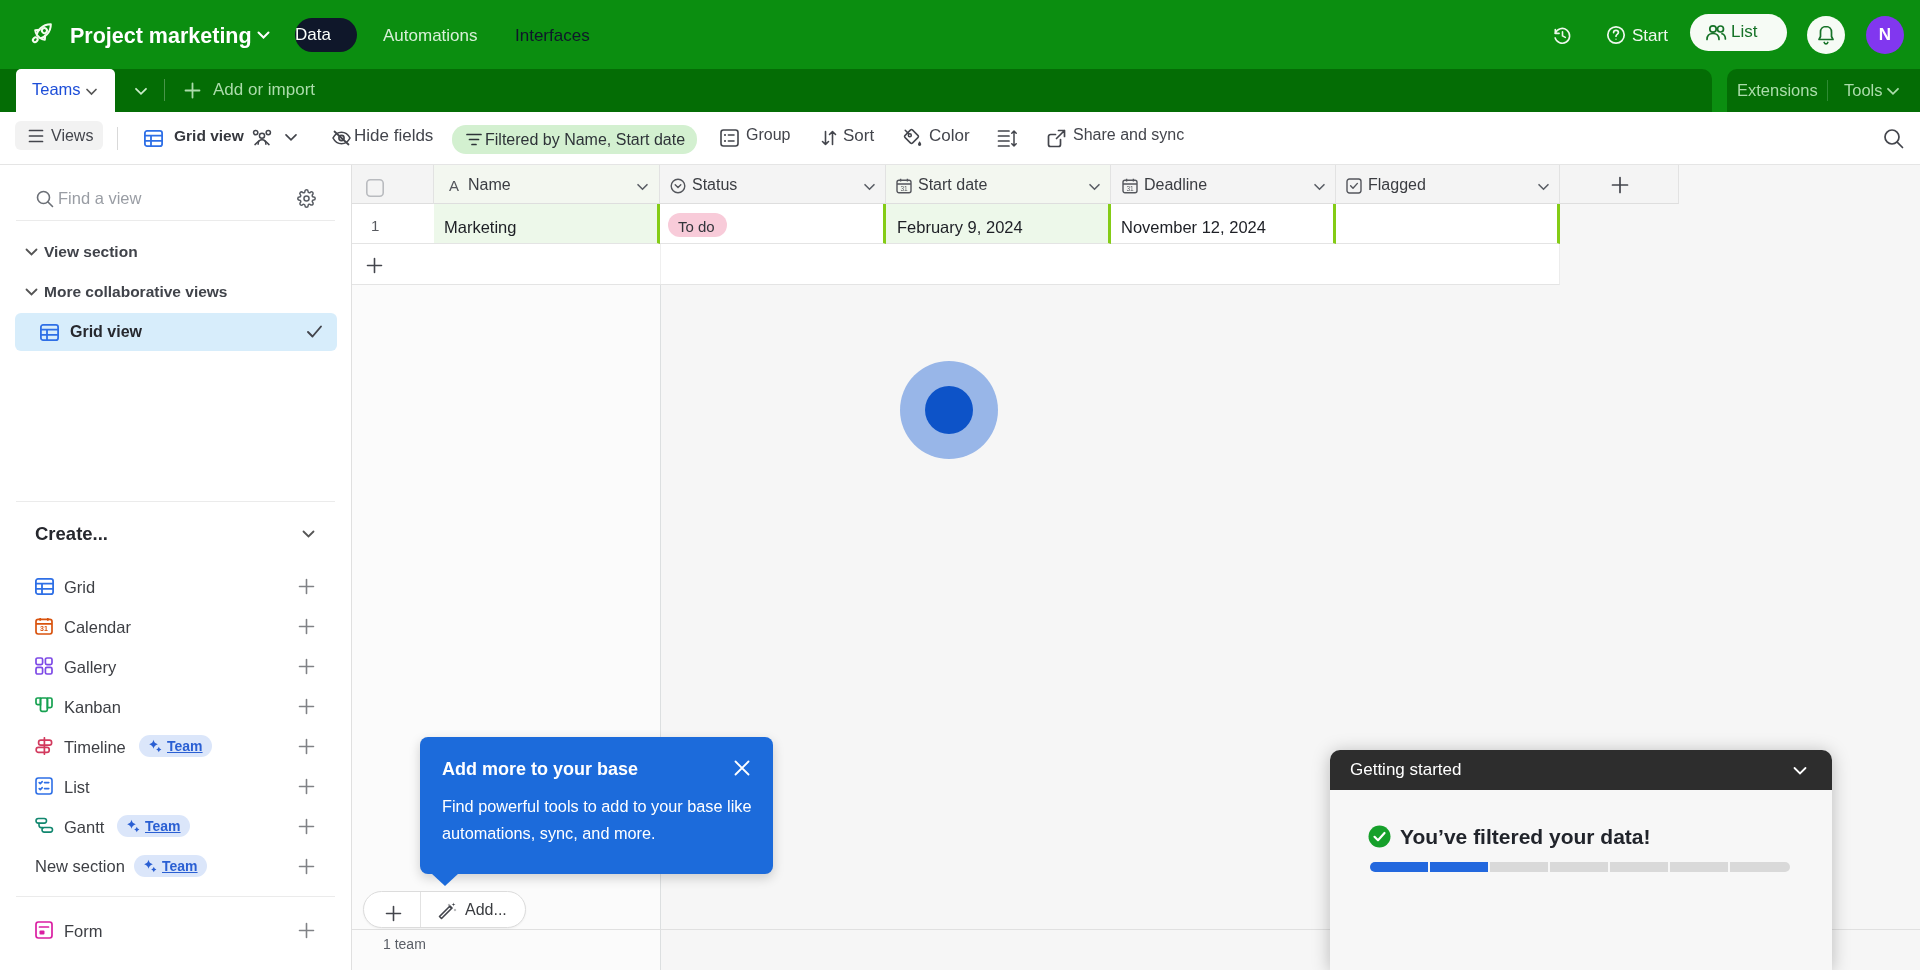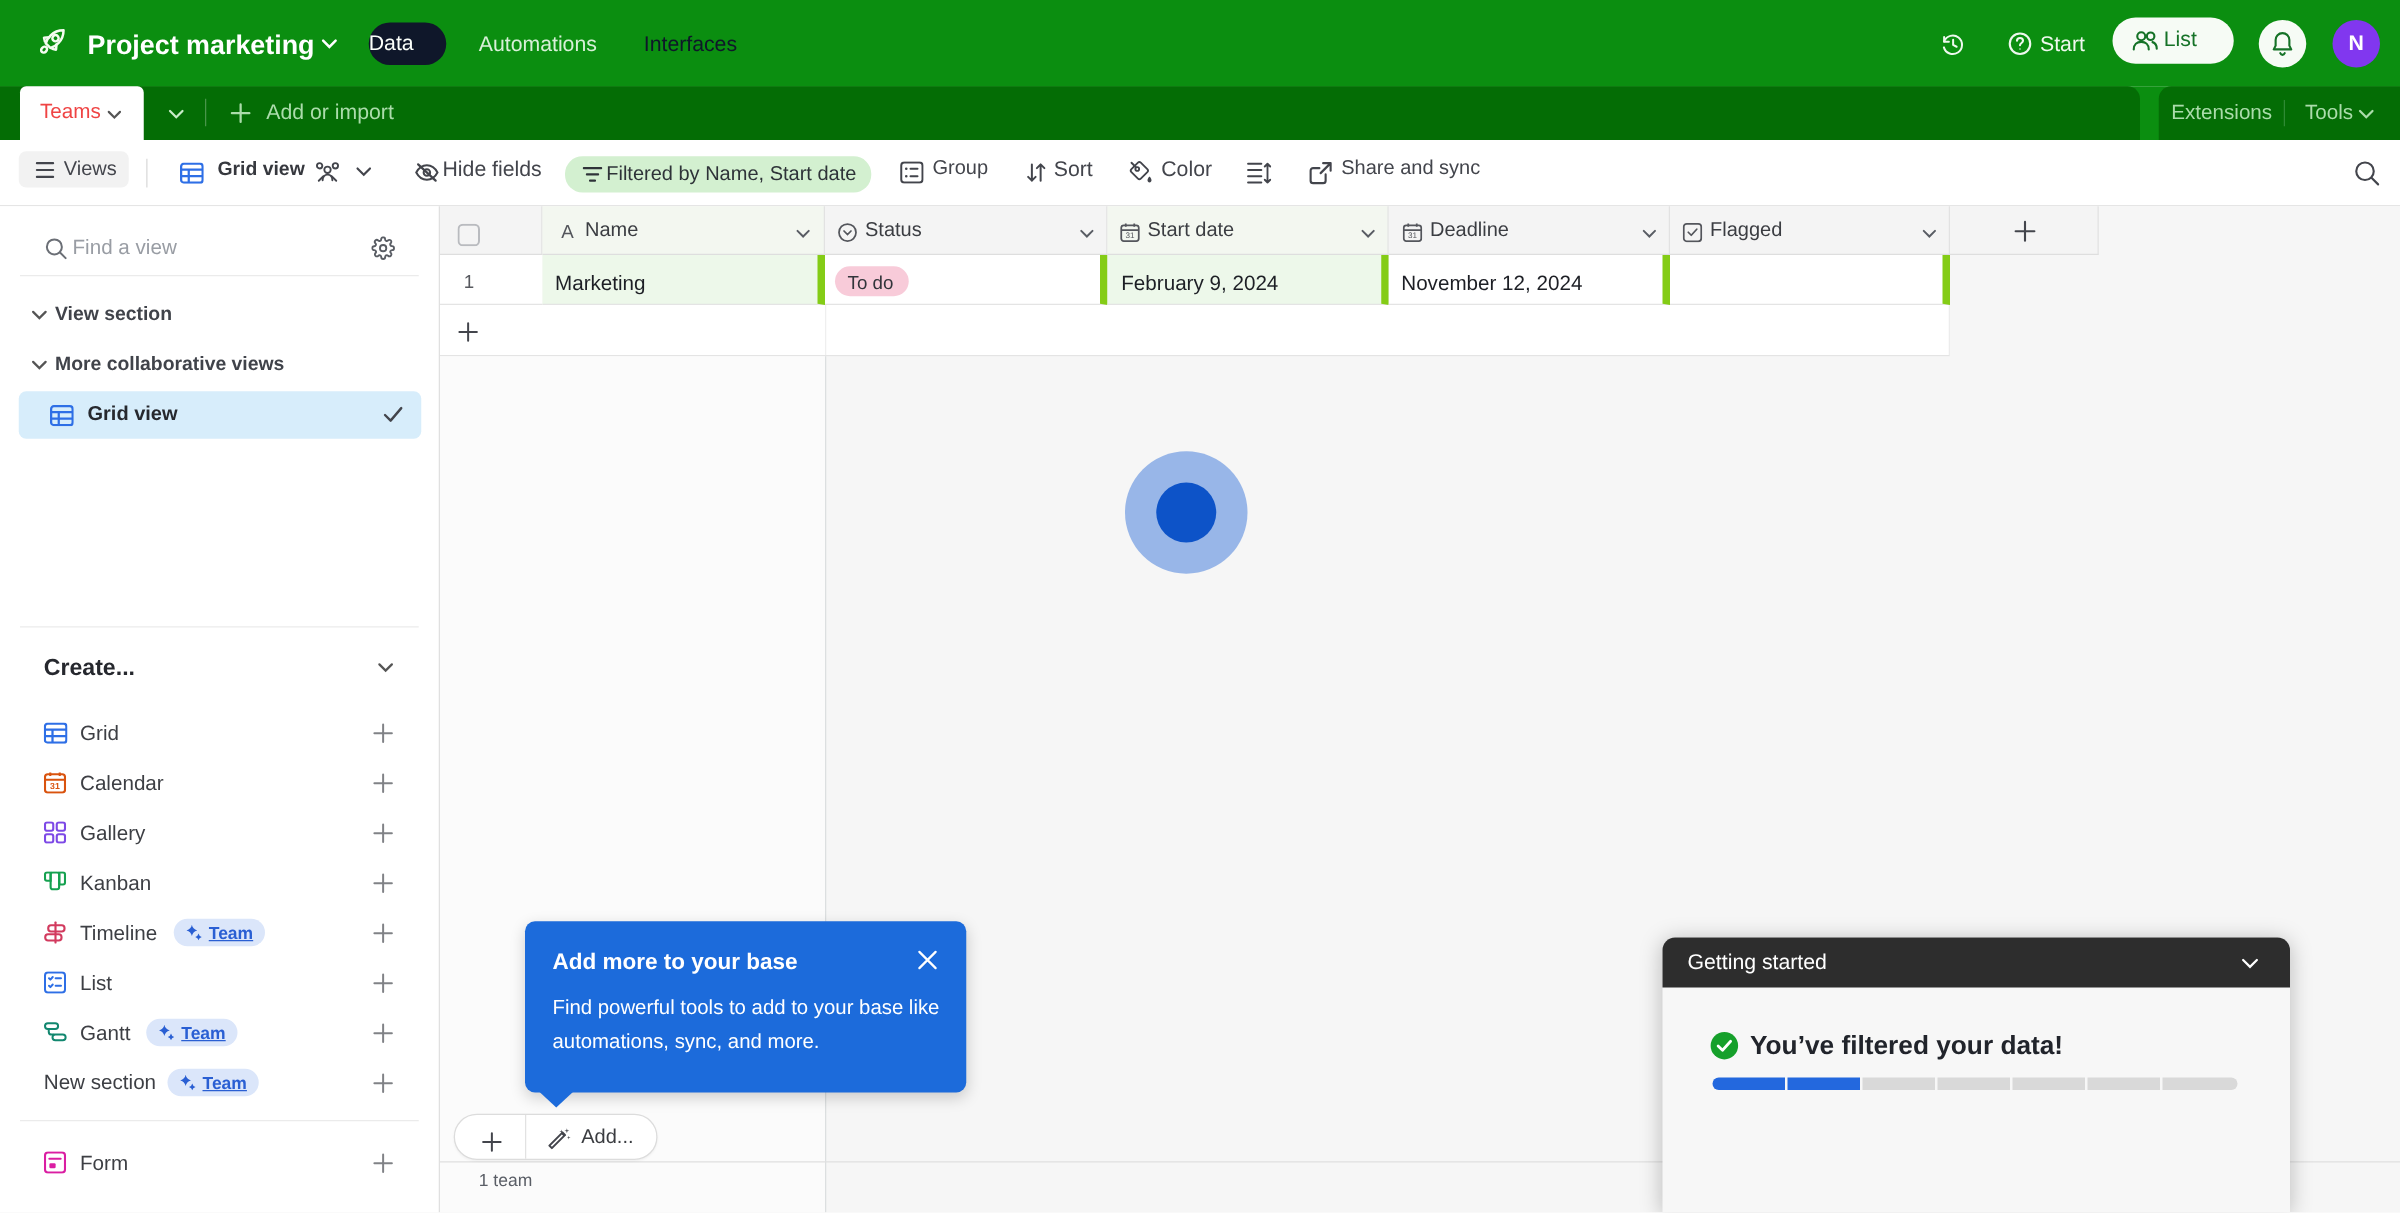--- a/index.html
+++ b/index.html
@@ -12,21 +12,21 @@
 
 #topbar { position:absolute; left:0; top:0; width:1920px; height:69px; background:#0b8e10; }
 #tabbar { position:absolute; left:0; top:69px; width:1920px; height:43px; background:#0b8e10; }
 #tabs-left { position:absolute; left:0; top:0; width:1712px; height:43px; background:#046d05; border-top-right-radius:10px; }
 #tabs-right { position:absolute; left:1727px; top:0; width:193px; height:43px; background:#046d05; border-top-left-radius:10px; }
 #datapill { position:absolute; left:295px; top:18px; width:62px; height:34px; border-radius:17px; background:#0f172a; color:#fbfffb; font-size:17px; text-align:left; line-height:34px; }
 #sharebtn { position:absolute; left:1690px; top:14px; width:97px; height:37px; border-radius:19px; background:#f6fbf5; }
 #bellbtn { position:absolute; left:1807px; top:16px; width:38px; height:38px; border-radius:50%; background:#f6fbf5; }
 #avatar { position:absolute; left:1866px; top:16px; width:38px; height:38px; border-radius:50%; background:#8137ef; color:#fff; font-size:17px; font-weight:bold; text-align:center; line-height:38px; }
 #teamstab { position:absolute; left:16px; top:0; width:99px; height:43px; background:#fff; border-radius:5px 5px 0 0; }
-#teamstab span { position:absolute; left:16px; top:11px; font-size:16.5px; color:#ef4444; }
+#teamstab span { position:absolute; left:16px; top:11px; font-size:16.5px; color:#1d4ed8; }
 .paletxt { color:#abdcab; }
 
 
 #toolbar { position:absolute; left:0; top:112px; width:1920px; height:53px; background:#fff; border-bottom:1px solid #e5e5e5; }
 .tbt { position:absolute; top:14px; font-size:17px; color:#43454c; white-space:nowrap; }
 #viewsbtn { position:absolute; left:15px; top:9px; width:88px; height:29px; background:#f2f2f2; border-radius:6px; }
 #filterpill { position:absolute; left:452px; top:13px; width:245px; height:29px; background:#d3f0d0; border-radius:14px; }
 #filterpill span { position:absolute; left:33px; top:6px; font-size:16px; color:#2e3338; white-space:nowrap; }
 .tbdiv { position:absolute; top:15px; width:1px; height:23px; background:#d9d9d9; }
 
@@ -37,21 +37,21 @@
 .sbl { position:absolute; left:64px; font-size:16.5px; color:#3d3f44; white-space:nowrap; }
 #selview { position:absolute; left:15px; top:148px; width:322px; height:38px; background:#d7edfb; border-radius:6px; }
 .teambadge { position:absolute; height:22px; border-radius:11px; background:#dbe6fa; }
 .teambadge span { position:absolute; font-size:14px; font-weight:bold; color:#2a5fd3;text-decoration:underline; }
 
 
 #gridarea { position:absolute; left:352px; top:165px; width:1568px; height:805px; background:#f6f6f6; }
 .hcell { position:absolute; top:0; height:39px; background:#f4f4f4; border-right:1px solid #e2e2e2; border-bottom:1px solid #dedede; }
 .hcell.tint { background:#f3f7f0; }
 .htext { position:absolute; top:11px; font-size:16px; color:#3b3d42; white-space:nowrap; }
-.cell { position:absolute; top:39px; height:40px; background:#fff; border-right:6px solid #84cc16; border-bottom:1px solid #e4e4e4; }
+.cell { position:absolute; top:39px; height:40px; background:#fff; border-right:3px solid #84cc16; border-bottom:1px solid #e4e4e4; }
 .cell.tint { background:#edf8ea; }
 .celltxt { position:absolute; top:14px; font-size:16.5px; color:#1d1f25; white-space:nowrap; }
 #addrow { position:absolute; left:0; top:79px; width:1208px; height:41px; background:#fff; border-bottom:1px solid #e4e4e4; border-right:1px solid #ececec; }
 #todopill { position:absolute; left:8px; top:9px; width:59px; height:24px; background:#f8cbd9; border-radius:12px; }
 #todopill span { position:absolute; left:10px; top:5px; font-size:15px; color:#32353b; }
 
 
 #popup { position:absolute; left:420px; top:737px; width:353px; height:137px; background:#1c6bdb; border-radius:8px; box-shadow:0 4px 12px rgba(0,0,0,0.18); }
 #popup h3 { position:absolute; left:22px; top:22px; font-size:18px; color:#fff; font-weight:bold; }
 #popup p { position:absolute; left:22px; top:56px; width:340px; font-size:16.3px; line-height:27px; color:#fff; }

